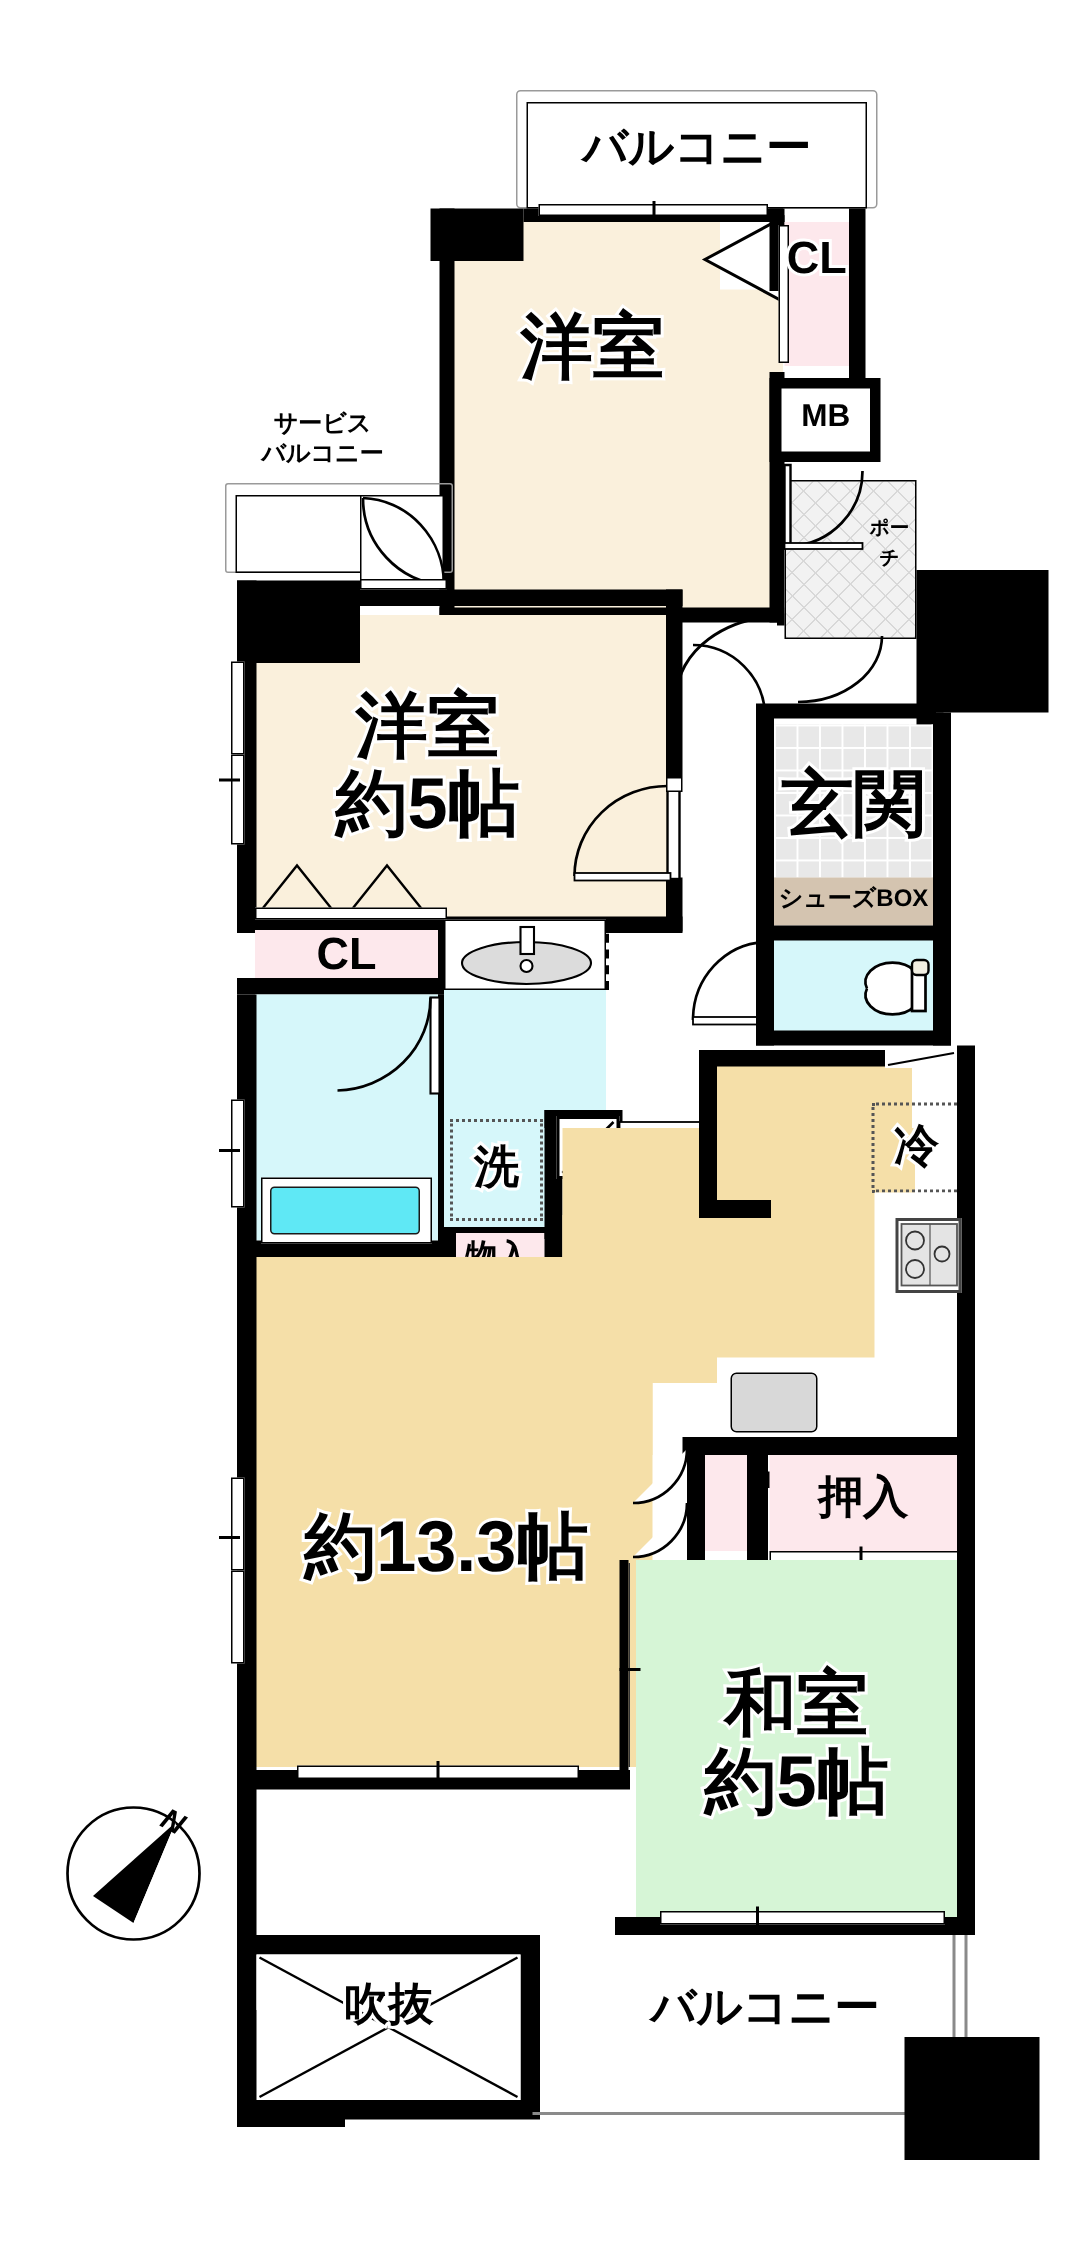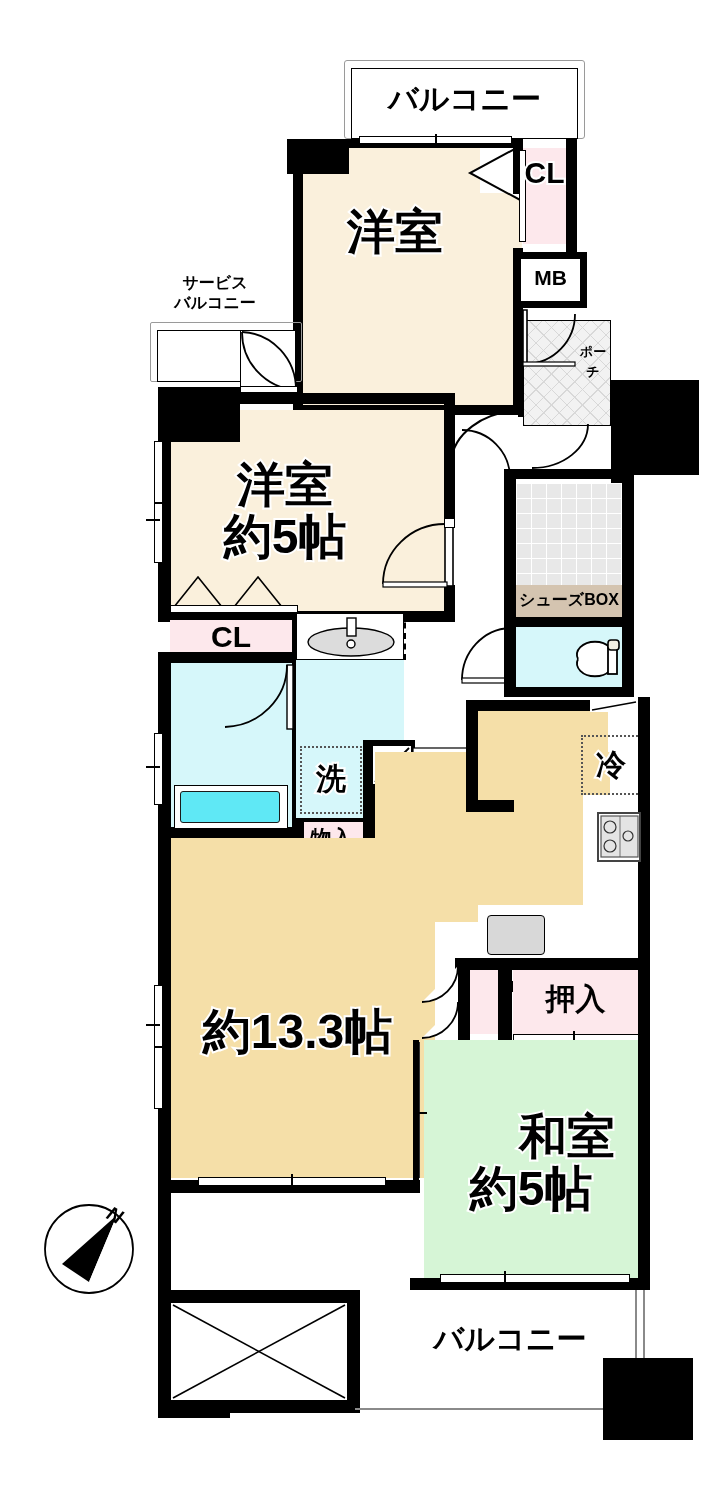--- a/index.html
+++ b/index.html
@@ -199,20 +199,21 @@
   </svg>
 
   <svg class="swing" style="left:413px;top:748px;" width="64" height="62">
     <rect x="0" y="0" width="64" height="5" fill="#fff" stroke="#000" stroke-width="1.2"></rect>
     <path d="M62,4 A60,58 0 0 1 4,60" fill="none" stroke="#000" stroke-width="1.8"></path>
   </svg>
   <div class="abs wall" style="left:466px;top:740px;width:12px;height:70px;"></div>
   <div class="abs wall" style="left:466px;top:798px;width:48px;height:12px;"></div>
 
   <div class="abs tile-g" style="left:516px;top:483px;width:106px;height:102px;"></div>
+  <div class="lbl big" style="left:516px;top:510px;width:106px;">玄関</div>
   <div class="abs f-shoe" style="left:516px;top:585px;width:106px;height:32px;"></div>
   <div class="lbl-plain xs" style="left:516px;top:591px;width:106px;">シューズBOX</div>
   <div class="abs wall" style="left:622px;top:475px;width:12px;height:150px;"></div>
   <div class="abs wall" style="left:504px;top:475px;width:12px;height:150px;"></div>
   <div class="abs wall" style="left:504px;top:469px;width:120px;height:10px;"></div>
 
   <svg class="swing" style="left:462px;top:628px;" width="56" height="56">
     <rect x="48" y="0" width="8" height="56" fill="#fff" stroke="#000" stroke-width="1.4"></rect>
     <path d="M48,0 A50,52 0 0 0 0,52" fill="none" stroke="#000" stroke-width="1.8"></path>
     <rect x="0" y="50" width="50" height="5" fill="#fff" stroke="#000" stroke-width="1.2"></rect>
@@ -291,36 +292,37 @@
     <path d="M38,36 A36,36 0 0 1 2,72" fill="#fff" stroke="#000" stroke-width="1.8"></path>
   </svg>
 
   <div class="abs f-wa" style="left:424px;top:1040px;width:214px;height:238px;"></div>
   <div class="abs wall" style="left:638px;top:992px;width:12px;height:292px;"></div>
   <div class="abs wall" style="left:410px;top:1278px;width:240px;height:12px;"></div>
   <div class="abs f-white ob1" style="left:440px;top:1274px;width:190px;height:9px;"></div>
   <div class="abs thin" style="left:504px;top:1271px;width:2px;height:14px;"></div>
   <div class="abs wall" style="left:413px;top:1040px;width:6px;height:140px;"></div>
 
-  <div class="lbl big" style="left:424px;top:1110px;width:214px;padding-left:36px;">和室</div>
+  <div class="lbl big" style="left:424px;top:1110px;width:214px;">和室</div>
   <div class="lbl big" style="left:424px;top:1162px;width:214px;">約5帖</div>
 
   <div class="abs" style="left:419px;top:1042px;width:0;height:136px;border-left:1.5px solid #333;"></div>
   <div class="abs thin" style="left:413px;top:1112px;width:14px;height:2px;"></div>
 
   <div class="abs wall" style="left:158px;top:1190px;width:13px;height:150px;"></div>
   <div class="abs wall" style="left:158px;top:1340px;width:72px;height:78px;"></div>
   <div class="abs wall" style="left:158px;top:1290px;width:202px;height:13px;"></div>
   <div class="abs wall" style="left:347px;top:1290px;width:13px;height:122px;"></div>
   <div class="abs wall" style="left:230px;top:1400px;width:130px;height:13px;"></div>
   <div class="abs f-white" style="left:171px;top:1303px;width:176px;height:97px;"></div>
   <svg class="swing" style="left:171px;top:1303px;" width="176" height="97">
     <line x1="2" y1="2" x2="174" y2="95" stroke="#000" stroke-width="1.6"></line>
     <line x1="174" y1="2" x2="2" y2="95" stroke="#000" stroke-width="1.6"></line>
   </svg>
+  <div class="lbl mid" style="left:171px;top:1320px;width:176px;">吹抜</div>
 
   <div class="abs hair" style="left:355px;top:1408px;width:290px;height:2px;"></div>
   <div class="abs hair" style="left:643px;top:1290px;width:2px;height:120px;"></div>
   <div class="abs hair" style="left:635px;top:1290px;width:2px;height:120px;"></div>
   <div class="lbl-plain mid" style="left:390px;top:1322px;width:240px;">バルコニー</div>
   <div class="abs wall" style="left:603px;top:1358px;width:90px;height:82px;"></div>
 
   <div class="abs" style="left:42px;top:1202px;width:94px;height:94px;">
     <svg width="94" height="94">
       <circle cx="47" cy="47" r="44" fill="#fff" stroke="#000" stroke-width="1.8"></circle>

